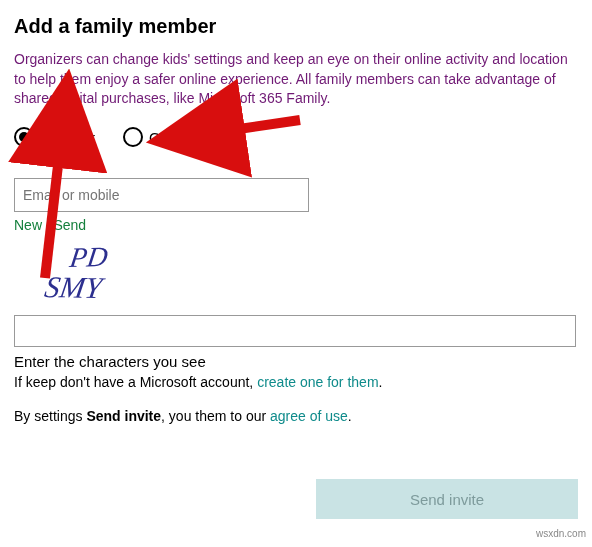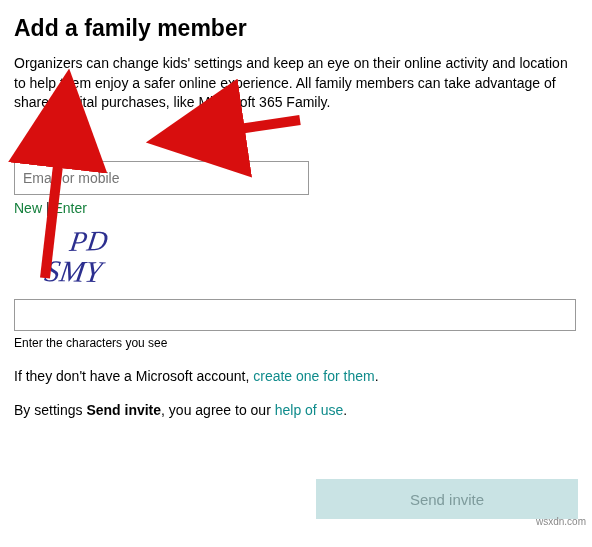--- a/index.html
+++ b/index.html
@@ -8,28 +8,28 @@
       font-size: 14px;
       color: #000;
       width: 592px;
       height: 547px;
       padding: 12px 14px;
       position: relative;
       background: #fff;
       line-height: 1.4;
     }
     .heading {
-      font-size: 23px;
+      font-size: 20px;
       font-weight: 600;
       margin-bottom: 10px;
     }
     .description {
       font-size: 14px;
       margin-bottom: 18px;
-      color: #000000;
+      color: #701a75;
     }
     .radio-row {
       display: flex;
       gap: 28px;
       margin-bottom: 30px;
       align-items: center;
     }
     .radio-item {
       display: flex;
       align-items: center;
@@ -84,22 +84,22 @@
       margin: 2px 0 8px 0;
     }
     .captcha-input {
       width: 562px;
       height: 32px;
       border: 1px solid #999;
       padding: 0 8px;
       margin-bottom: 4px;
     }
     .captcha-hint {
-      font-size: 12px;
-      margin-bottom: 16px;
+      font-size: 15px;
+      margin-bottom: 1px;
     }
     .line {
       font-size: 14px;
       margin-bottom: 14px;
     }
     .line .link {
       color: #0f8b8b;
       text-decoration: none;
     }
     .bold { font-weight: 600; }
@@ -111,65 +111,73 @@
       height: 40px;
       background: #c9e3e4;
       color: #7e9b9c;
       border: none;
       font-size: 15px;
       cursor: pointer;
     }
     .watermark {
       position: absolute;
       right: 6px;
-      bottom: 18px;
+      bottom: 6px;
       font-size: 10px;
       color: #888;
     }
     
     .annotation-overlay {
       position: absolute;
       inset: 0;
       pointer-events: none;
     }
   </style>
 </head>
 <body>
 
 
 
 <h1 class="heading">Add a family member</h1>
 
 <p class="description">Organizers can change kids' settings and keep an eye on their online activity and location to help them enjoy a safer online experience. All family members can take advantage of shared digital purchases, like Microsoft 365 Family.</p>
 
 <div class="radio-row">
+  <div class="radio-item">
+    <span class="radio-circle selected"></span>
+    <span class="radio-label">Member</span>
+  </div>
+  <div class="radio-item">
+    <span class="radio-circle"></span>
+    <span class="radio-label">Organizer</span>
+  </div>
 </div>
 
 <input class="input-field" type="text" placeholder="Email or mobile" style="">
 
 <div class="captcha-controls">
-  <a href="#" class="captcha-link">New</a><span class="sep"> | </span><a href="#" class="captcha-link">Enter</a>
+  <a href="#" class="captcha-link">New</a><span class="sep"> | </span><a href="#" class="captcha-link">Send</a>
 </div>
 
 <svg class="captcha-img" viewBox="0 0 200 70">
   <rect x="0" y="0" width="200" height="70" fill="#ffffff"></rect>
   <text x="60" y="30" font-family="cursive" font-style="italic" font-size="28" fill="#2c2f8f" transform="skewX(-10) rotate(-2 60 30)">PD</text>
   <text x="38" y="60" font-family="cursive" font-style="italic" font-size="30" fill="#2c2f8f" transform="skewX(-8) rotate(1 38 60)">SMY</text>
 </svg>
 
 <input class="captcha-input" type="text" value="" style="">
 
 <div class="captcha-hint">Enter the characters you see</div>
 
 <p class="line">
-  <span>If they don't have a Microsoft account, </span><a href="#" class="link">create one for them</a><span>.</span>
+  <span>If keep don't have a Microsoft account, </span><a href="#" class="link">create one for them</a><span>.</span>
 </p>
 
 <p class="line">
-  <span>By settings </span><span class="bold">Send invite</span><span>, you agree to our </span><a href="#" class="link">help of use</a><span>.</span>
+  <span>By settings </span><span class="bold">Send invite</span><span>, you them to our </span><a href="#" class="link">agree of use</a><span>.</span>
 </p>
 
 <button class="send-invite-btn">Send invite</button>
 
 <div class="watermark">wsxdn.com</div>
 
 
 <svg class="annotation-overlay" width="592" height="547">
   <defs>
     <marker id="arrowhead" markerWidth="10" markerHeight="10" refX="2" refY="5" orient="auto">

